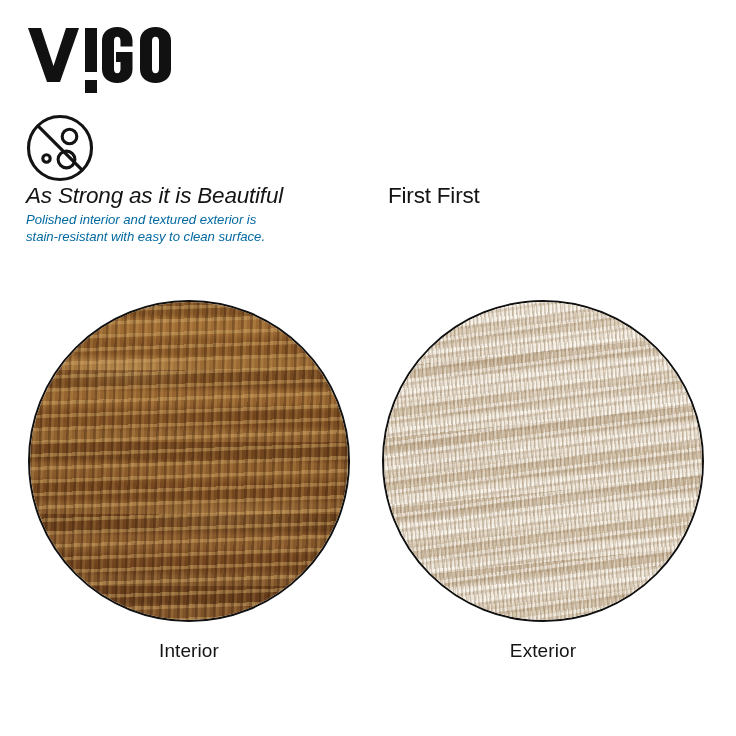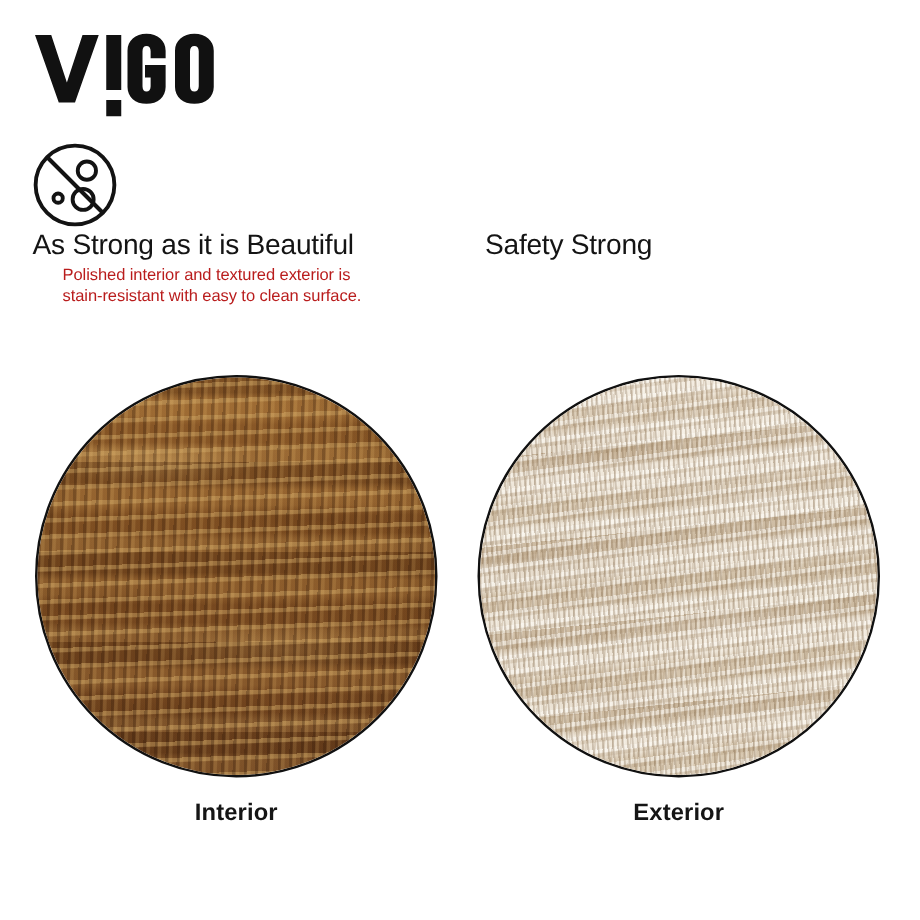--- a/index.html
+++ b/index.html
@@ -39,39 +39,38 @@
 
   
   .columns {
     position: absolute;
     left: 0;
     top: 183px;
     width: 736px;
     height: 70px;
   }
   .col { position: absolute; top: 0; }
-  .col-left  { left: 26px;  width: 350px; }
+  .col-left  { left: 26px;  width: 350px; font-style: italic; }
   .col-right { left: 388px; width: 330px; }
 
   .col-heading {
     font-size: 22.5px;
     font-weight: 400;
     letter-spacing: -0.2px;
     line-height: 26px;
     color: #141414;
     white-space: nowrap;
   }
   .col-body {
     margin-top: 3px;
     font-size: 13.2px;
     font-weight: 400;
     line-height: 16.5px;
-    color: #b91c1c;
+    color: #0369a1;
     letter-spacing: -0.05px;
-    margin-left: 24px;
   }
   .col-body span { display: block; white-space: nowrap; }
 
   
   .swatch {
     position: absolute;
     width: 322px;
     height: 322px;
     top: 300px;
     border-radius: 50%;
@@ -148,21 +147,21 @@
       radial-gradient(ellipse 130px 20px at 36% 80%, rgba(156,126,90,0.38), rgba(0,0,0,0) 72%),
       radial-gradient(ellipse 140px 18px at 74% 90%, rgba(172,142,104,0.34), rgba(0,0,0,0) 74%),
       linear-gradient(180deg, #efe6d8 0%, #ddd0bc 50%, #e6dbc9 100%);
   }
 
   
   .caption {
     position: absolute;
     top: 640px;
     font-size: 19px;
-    font-weight: 700;
+    font-weight: 400;
     color: #151515;
     text-align: center;
     letter-spacing: 0.1px;
   }
   .caption-interior { left: 28px;  width: 322px; }
   .caption-exterior { left: 382px; width: 322px; text-align: center; }
 </style>
 </head>
 <body>
 
@@ -228,21 +227,21 @@
 
   <div class="col col-left">
     <div class="col-heading">As Strong as it is Beautiful</div>
     <div class="col-body">
       <span>Polished interior and textured exterior is</span>
       <span>stain-resistant with easy to clean surface.</span>
     </div>
   </div>
 
   <div class="col col-right">
-    <div class="col-heading">Safety Strong</div>
+    <div class="col-heading">First First</div>
   </div>
 
 </div>
 
 <div class="swatch swatch-interior">
   <div class="swatch-surface surface-interior"></div>
 </div>
 
 <div class="swatch swatch-exterior">
   <div class="swatch-surface surface-exterior"></div>

